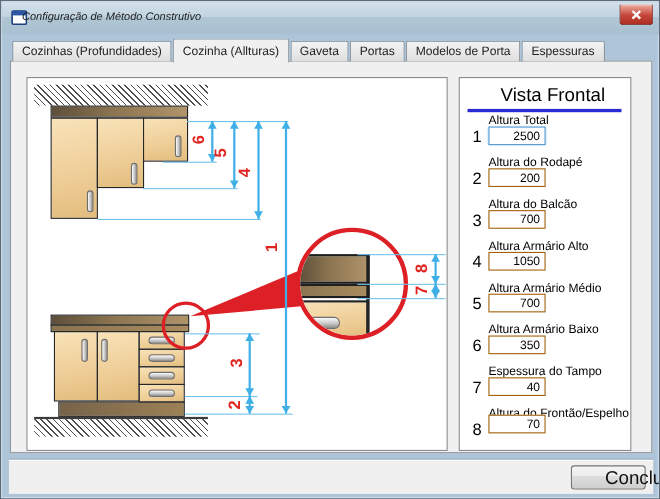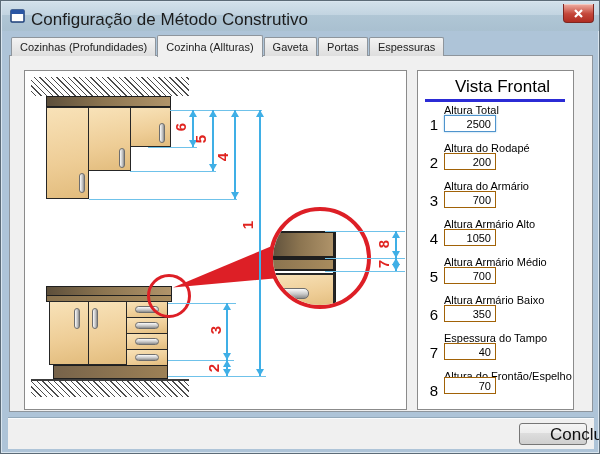--- a/index.html
+++ b/index.html
@@ -3,21 +3,21 @@
 <meta charset="utf-8">
 <style>
   html,body{margin:0;padding:0;background:#9fb6c6;font-family:"Liberation Sans",sans-serif;}
   *{box-sizing:border-box;}
   .win{position:relative;width:600px;height:454px;background:#aec4d8;border:1px solid #5c6b77;
        box-shadow:inset 0 0 0 1px #d9e5ef;overflow:hidden;}
   
   .titlebar{position:absolute;left:1px;top:1px;width:598px;height:29px;
     background:linear-gradient(180deg,#d2e0ea 0%,#c2d4e1 45%,#b0c6d5 46%,#a9c0d0 100%);}
   .titleicon{position:absolute;left:8px;top:7px;width:15px;height:14px;}
-  .titletext{position:absolute;left:29px;top:8px;font-size:17px;color:#1c1c1c;white-space:nowrap;}
+  .titletext{position:absolute;left:18px;top:8px;font-size:10px;color:#1c1c1c;white-space:nowrap;font-style:italic;}
   .closebtn{position:absolute;left:561px;top:2px;width:31px;height:19px;cursor:pointer;
     background:linear-gradient(180deg,#f0b0a4 0%,#d9776a 30%,#c4473a 55%,#b02d22 100%);
     border:1px solid #7e2620;border-top:none;border-radius:0 0 4px 4px;
     display:flex;align-items:center;justify-content:center;box-shadow:inset 0 1px 0 #f4c8c0;}
   
   .tabstrip{position:absolute;left:10px;top:33px;height:22px;display:flex;align-items:flex-end;z-index:6;}
   .tab{height:19px;padding:3px 8px 2px 8px;font-size:11px;color:#222;white-space:nowrap;cursor:pointer;
     background:linear-gradient(180deg,#f3f3f3,#dedede);border:1px solid #8e959c;border-bottom:none;
     border-radius:2px 2px 0 0;margin-right:1px;}
   .tab.active{height:22px;padding-top:5px;background:#f0f0f0;position:relative;z-index:7;margin-bottom:-1px;}
@@ -80,20 +80,21 @@
         <path d="M1 1 L8 8 M8 1 L1 8" stroke="#ffffff" stroke-width="2.2"></path>
       </svg>
     </div>
   </div>
 
   <div class="tabstrip">
     <div class="tab">Cozinhas (Profundidades)</div>
     <div class="tab active">Cozinha (Allturas)</div>
     <div class="tab">Gaveta</div>
     <div class="tab">Portas</div>
+    <div class="tab">Modelos de Porta</div>
     <div class="tab">Espessuras</div>
   </div>
 
   <div class="tabpage">
 
     <div class="drawpanel">
 
       <div class="abs hatch" style="left:6px;top:6px;width:158px;height:19px;"></div>
       <div class="abs bandbrown" style="left:21px;top:25px;width:125px;height:11px;"></div>
       <div class="abs wood" style="left:21px;top:36px;width:43px;height:92px;"></div>
@@ -167,21 +168,21 @@
       <div class="vrule"></div>
 
       <span class="flabel" style="top:33px;">Altura Total</span>
       <span class="fnum" style="top:45px;">1</span>
       <input class="finput focused" style="top: 44px;" value="2500">
 
       <span class="flabel" style="top:71px;">Altura do Rodapé</span>
       <span class="fnum" style="top:83px;">2</span>
       <input class="finput" style="top: 82px;" value="200">
 
-      <span class="flabel" style="top:109px;">Altura do Armário</span>
+      <span class="flabel" style="top:109px;">Altura do Balcão</span>
       <span class="fnum" style="top:121px;">3</span>
       <input class="finput" style="top: 120px;" value="700">
 
       <span class="flabel" style="top:147px;">Altura Armário Alto</span>
       <span class="fnum" style="top:159px;">4</span>
       <input class="finput" style="top: 158px;" value="1050">
 
       <span class="flabel" style="top:185px;">Altura Armário Médio</span>
       <span class="fnum" style="top:197px;">5</span>
       <input class="finput" style="top: 196px;" value="700">

